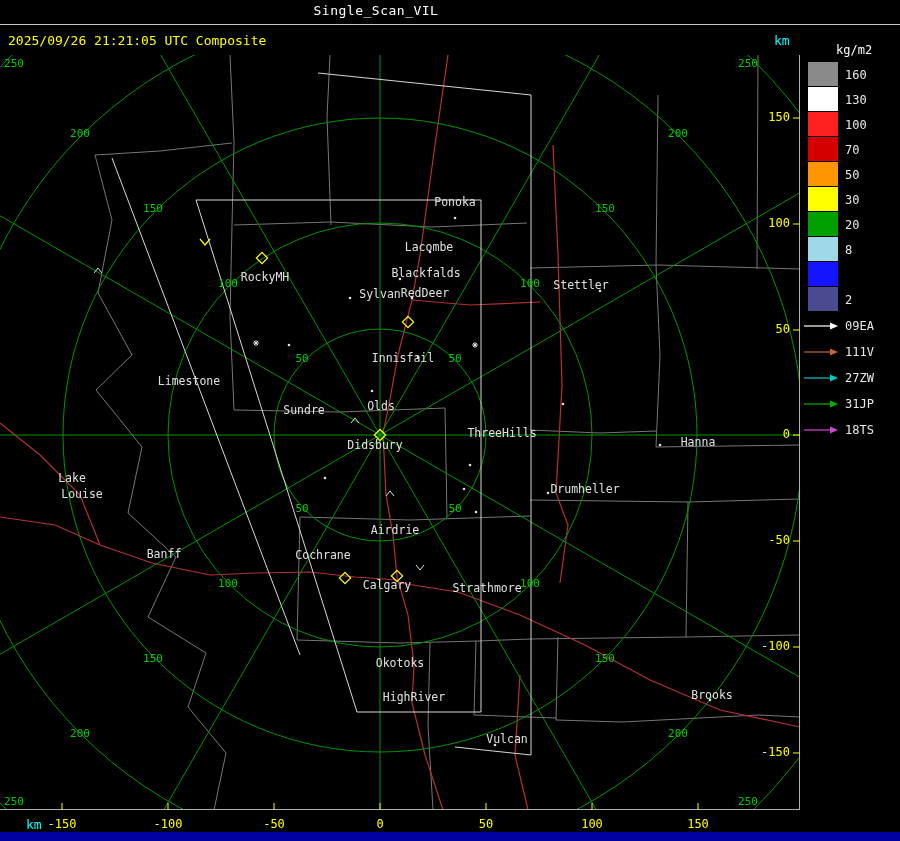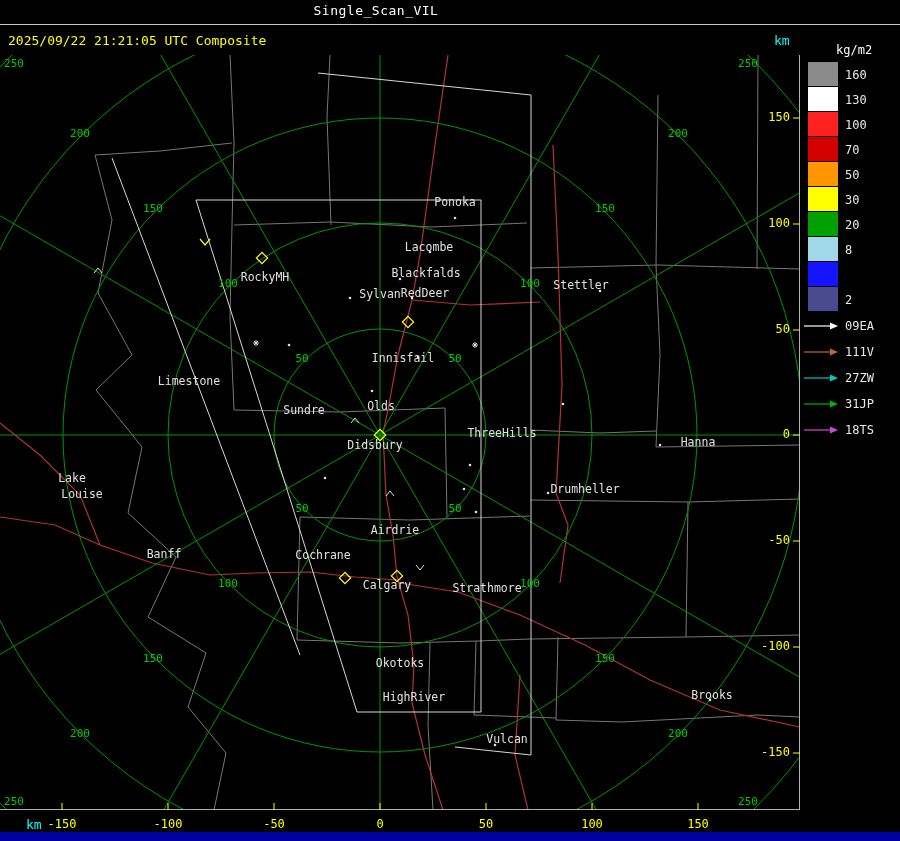--- a/index.html
+++ b/index.html
@@ -25,21 +25,21 @@
   .site-t { fill:#e8e8e8; font-size:12px; }
   .kg-t   { fill:#ffffff; font-size:12px; }
 </style>
 </head>
 <body>
 
 <div class="app">
 
   <div class="title-bar">Single_Scan_VIL</div>
   <div class="title-rule"></div>
-  <div class="timestamp">2025/09/22 21:21:05 UTC Composite</div>
+  <div class="timestamp">2025/09/26 21:21:05 UTC Composite</div>
   <div class="km-top">km</div>
   <div class="km-bottom">km</div>
 
   <svg id="map" width="800" height="755" viewBox="0 0 800 755">
 
     <g stroke="#8c8c8c" fill="none" stroke-width="1" opacity="0.85">
       <polyline points="95,100 112,165 98,238 132,300 96,335 142,392 128,458 176,502 148,562 206,598 188,652 226,698 214,755"></polyline>
       <polyline points="95,100 160,96 232,88"></polyline>
       <polyline points="230,0 234,88 232,170"></polyline>
       <polyline points="330,0 327,62 331,170"></polyline>

